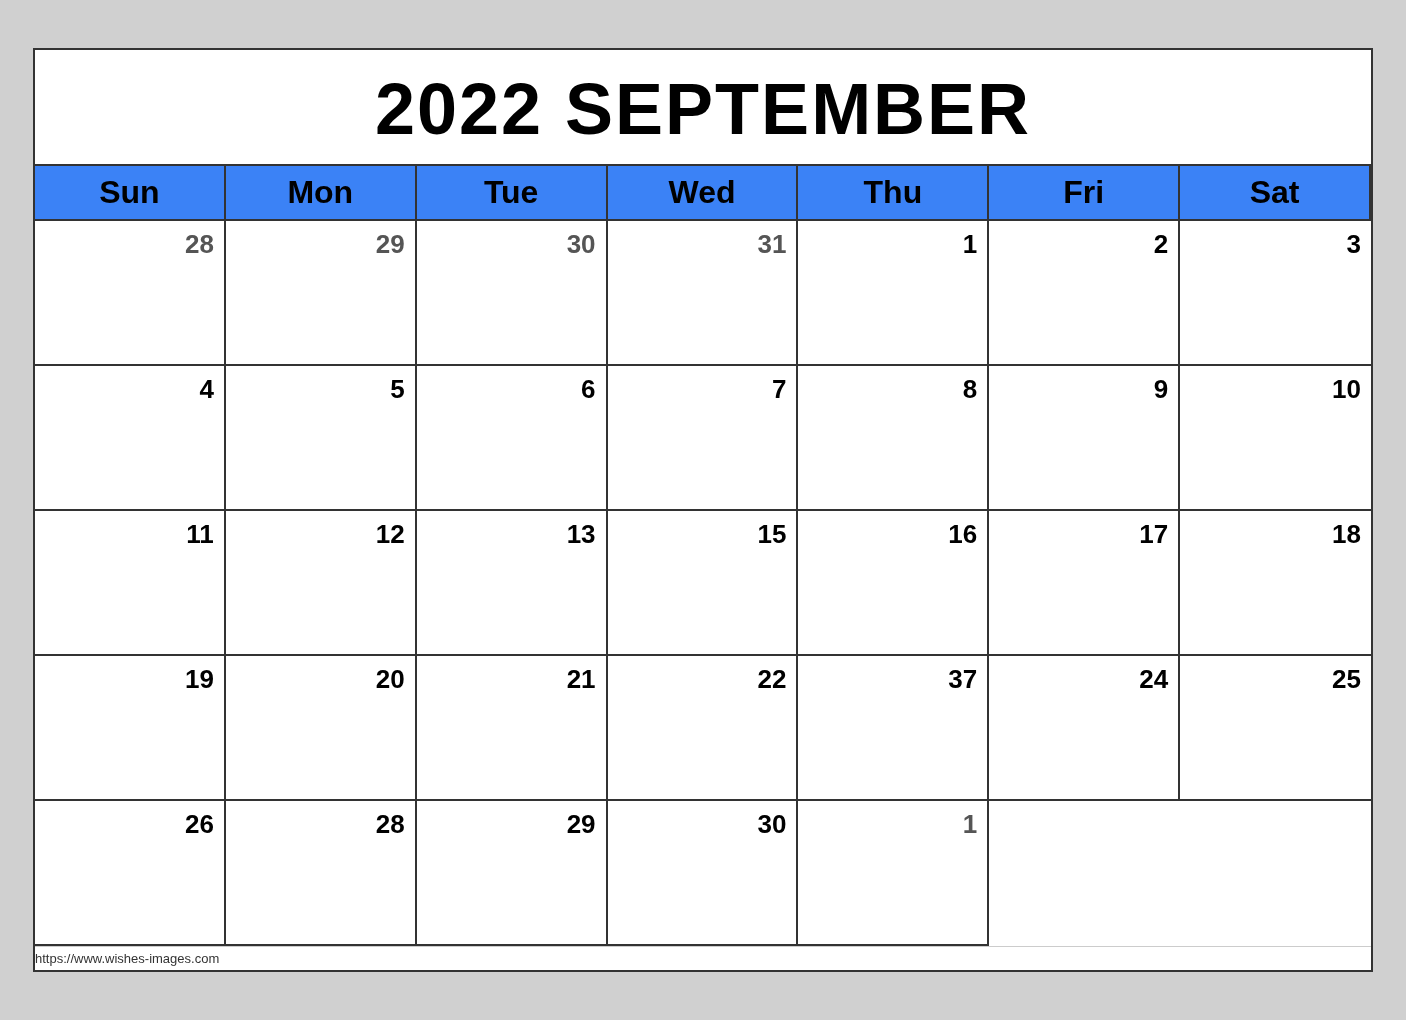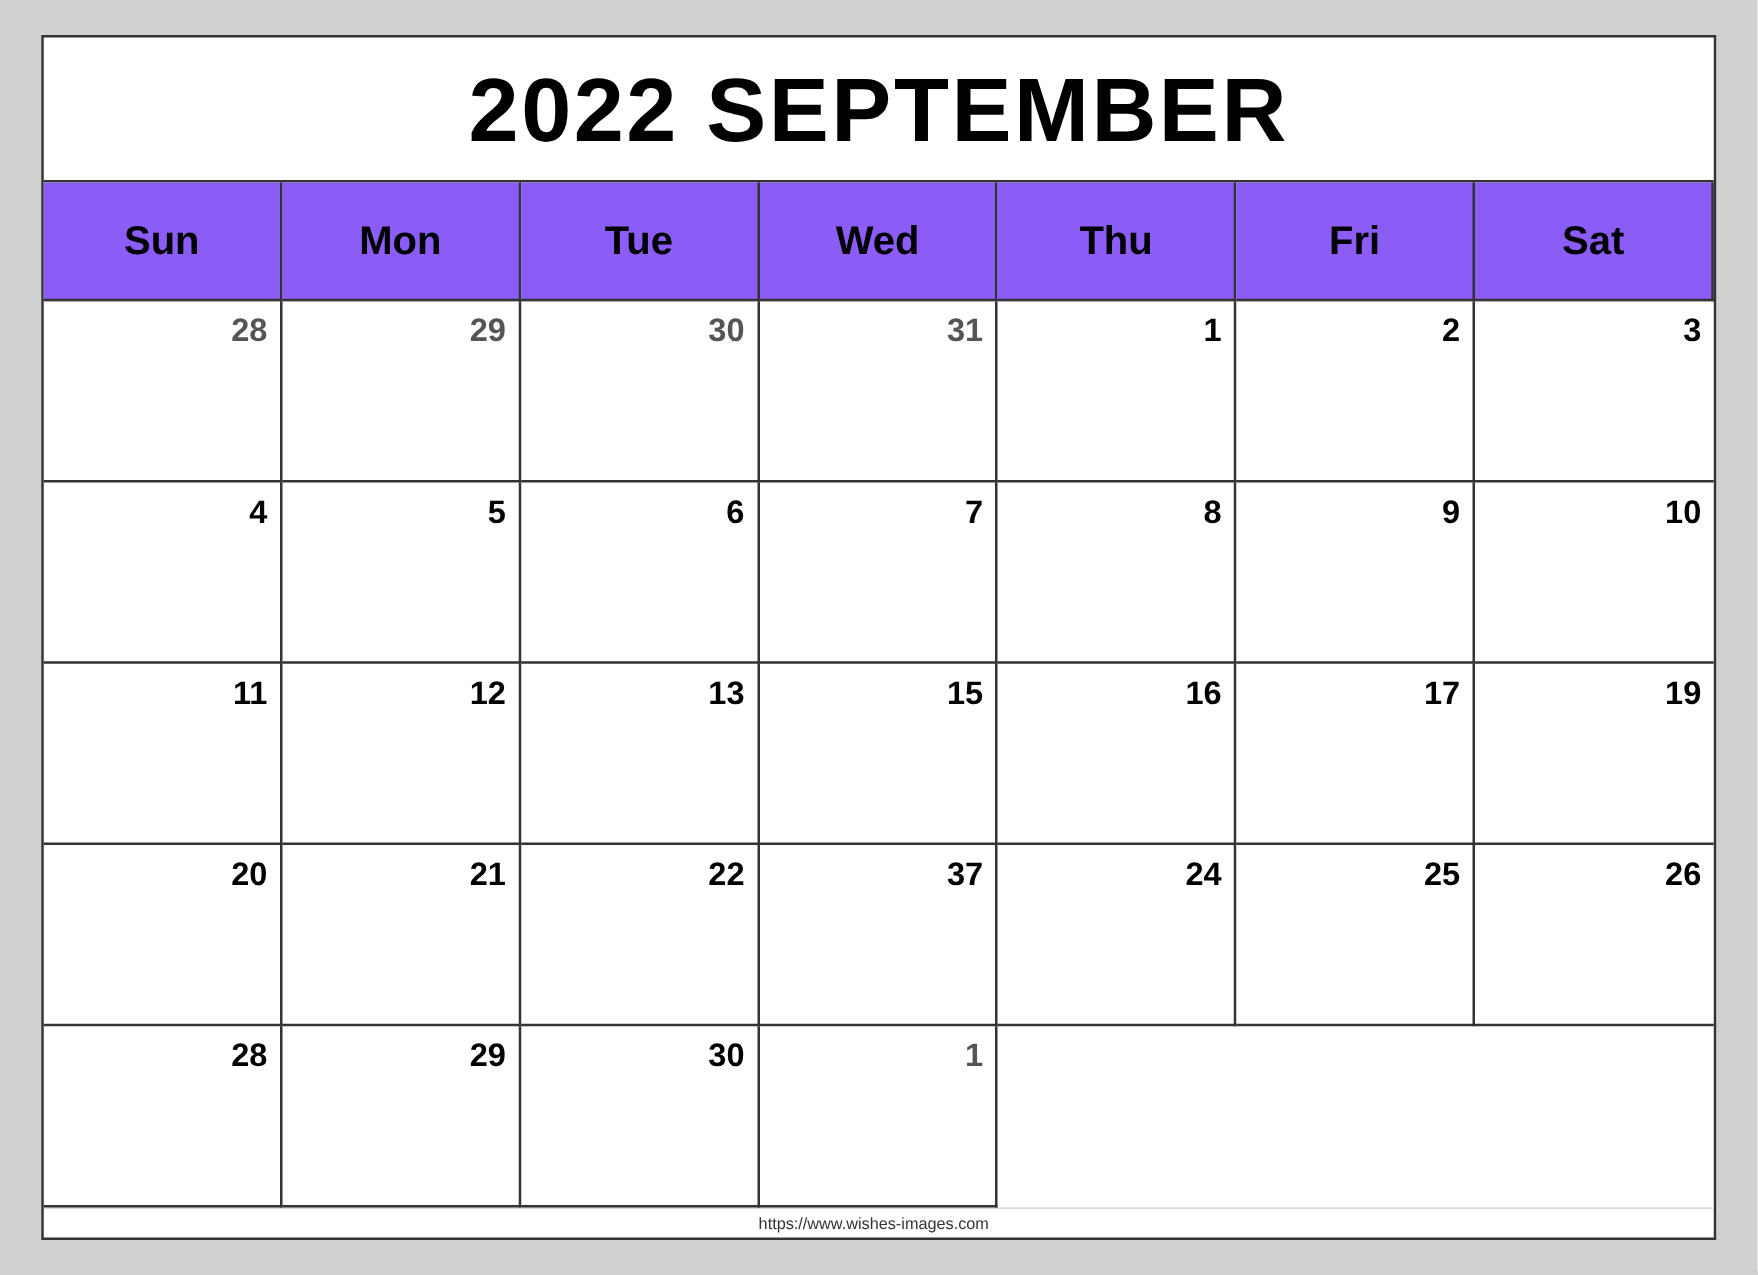--- a/index.html
+++ b/index.html
@@ -34,25 +34,25 @@
       font-family: Arial, sans-serif;
     }
 
     .calendar-grid {
       display: grid;
       grid-template-columns: repeat(7, 1fr);
       border-top: none;
     }
 
     .day-header {
-      background: #8b5cf6;
+      background: #3b82f6;
       text-align: center;
       font-size: 32px;
       font-weight: bold;
-      padding: 28px 0;
+      padding: 8px 0;
       border-right: 2px solid #333;
       border-bottom: 2px solid #333;
     }
 
     .day-header:first-child {
       border-left: none;
     }
 
     .day-header:last-child {
       border-right: none;
@@ -77,21 +77,21 @@
     .day-cell.outside-month {
       color: #555;
     }
 
     .day-cell .date-num {
       display: block;
       text-align: right;
     }
 
     .watermark {
-      text-align: center;
+      text-align: left;
       font-size: 13px;
       color: #333;
       padding: 4px 8px 4px 0;
       border-top: 1px solid #ccc;
     }
   </style>
 </head>
 <body>
 
 <div class="calendar-container">
@@ -159,20 +159,23 @@
       <div class="day-cell">
         <span class="date-num">15</span>
       </div>
       <div class="day-cell">
         <span class="date-num">16</span>
       </div>
       <div class="day-cell">
         <span class="date-num">17</span>
       </div>
       <div class="day-cell">
+        <span class="date-num">18</span>
+      </div>
+      <div class="day-cell">
         <span class="date-num">19</span>
       </div>
       <div class="day-cell">
         <span class="date-num">20</span>
       </div>
       <div class="day-cell">
         <span class="date-num">21</span>
       </div>
       <div class="day-cell">
         <span class="date-num">22</span>

